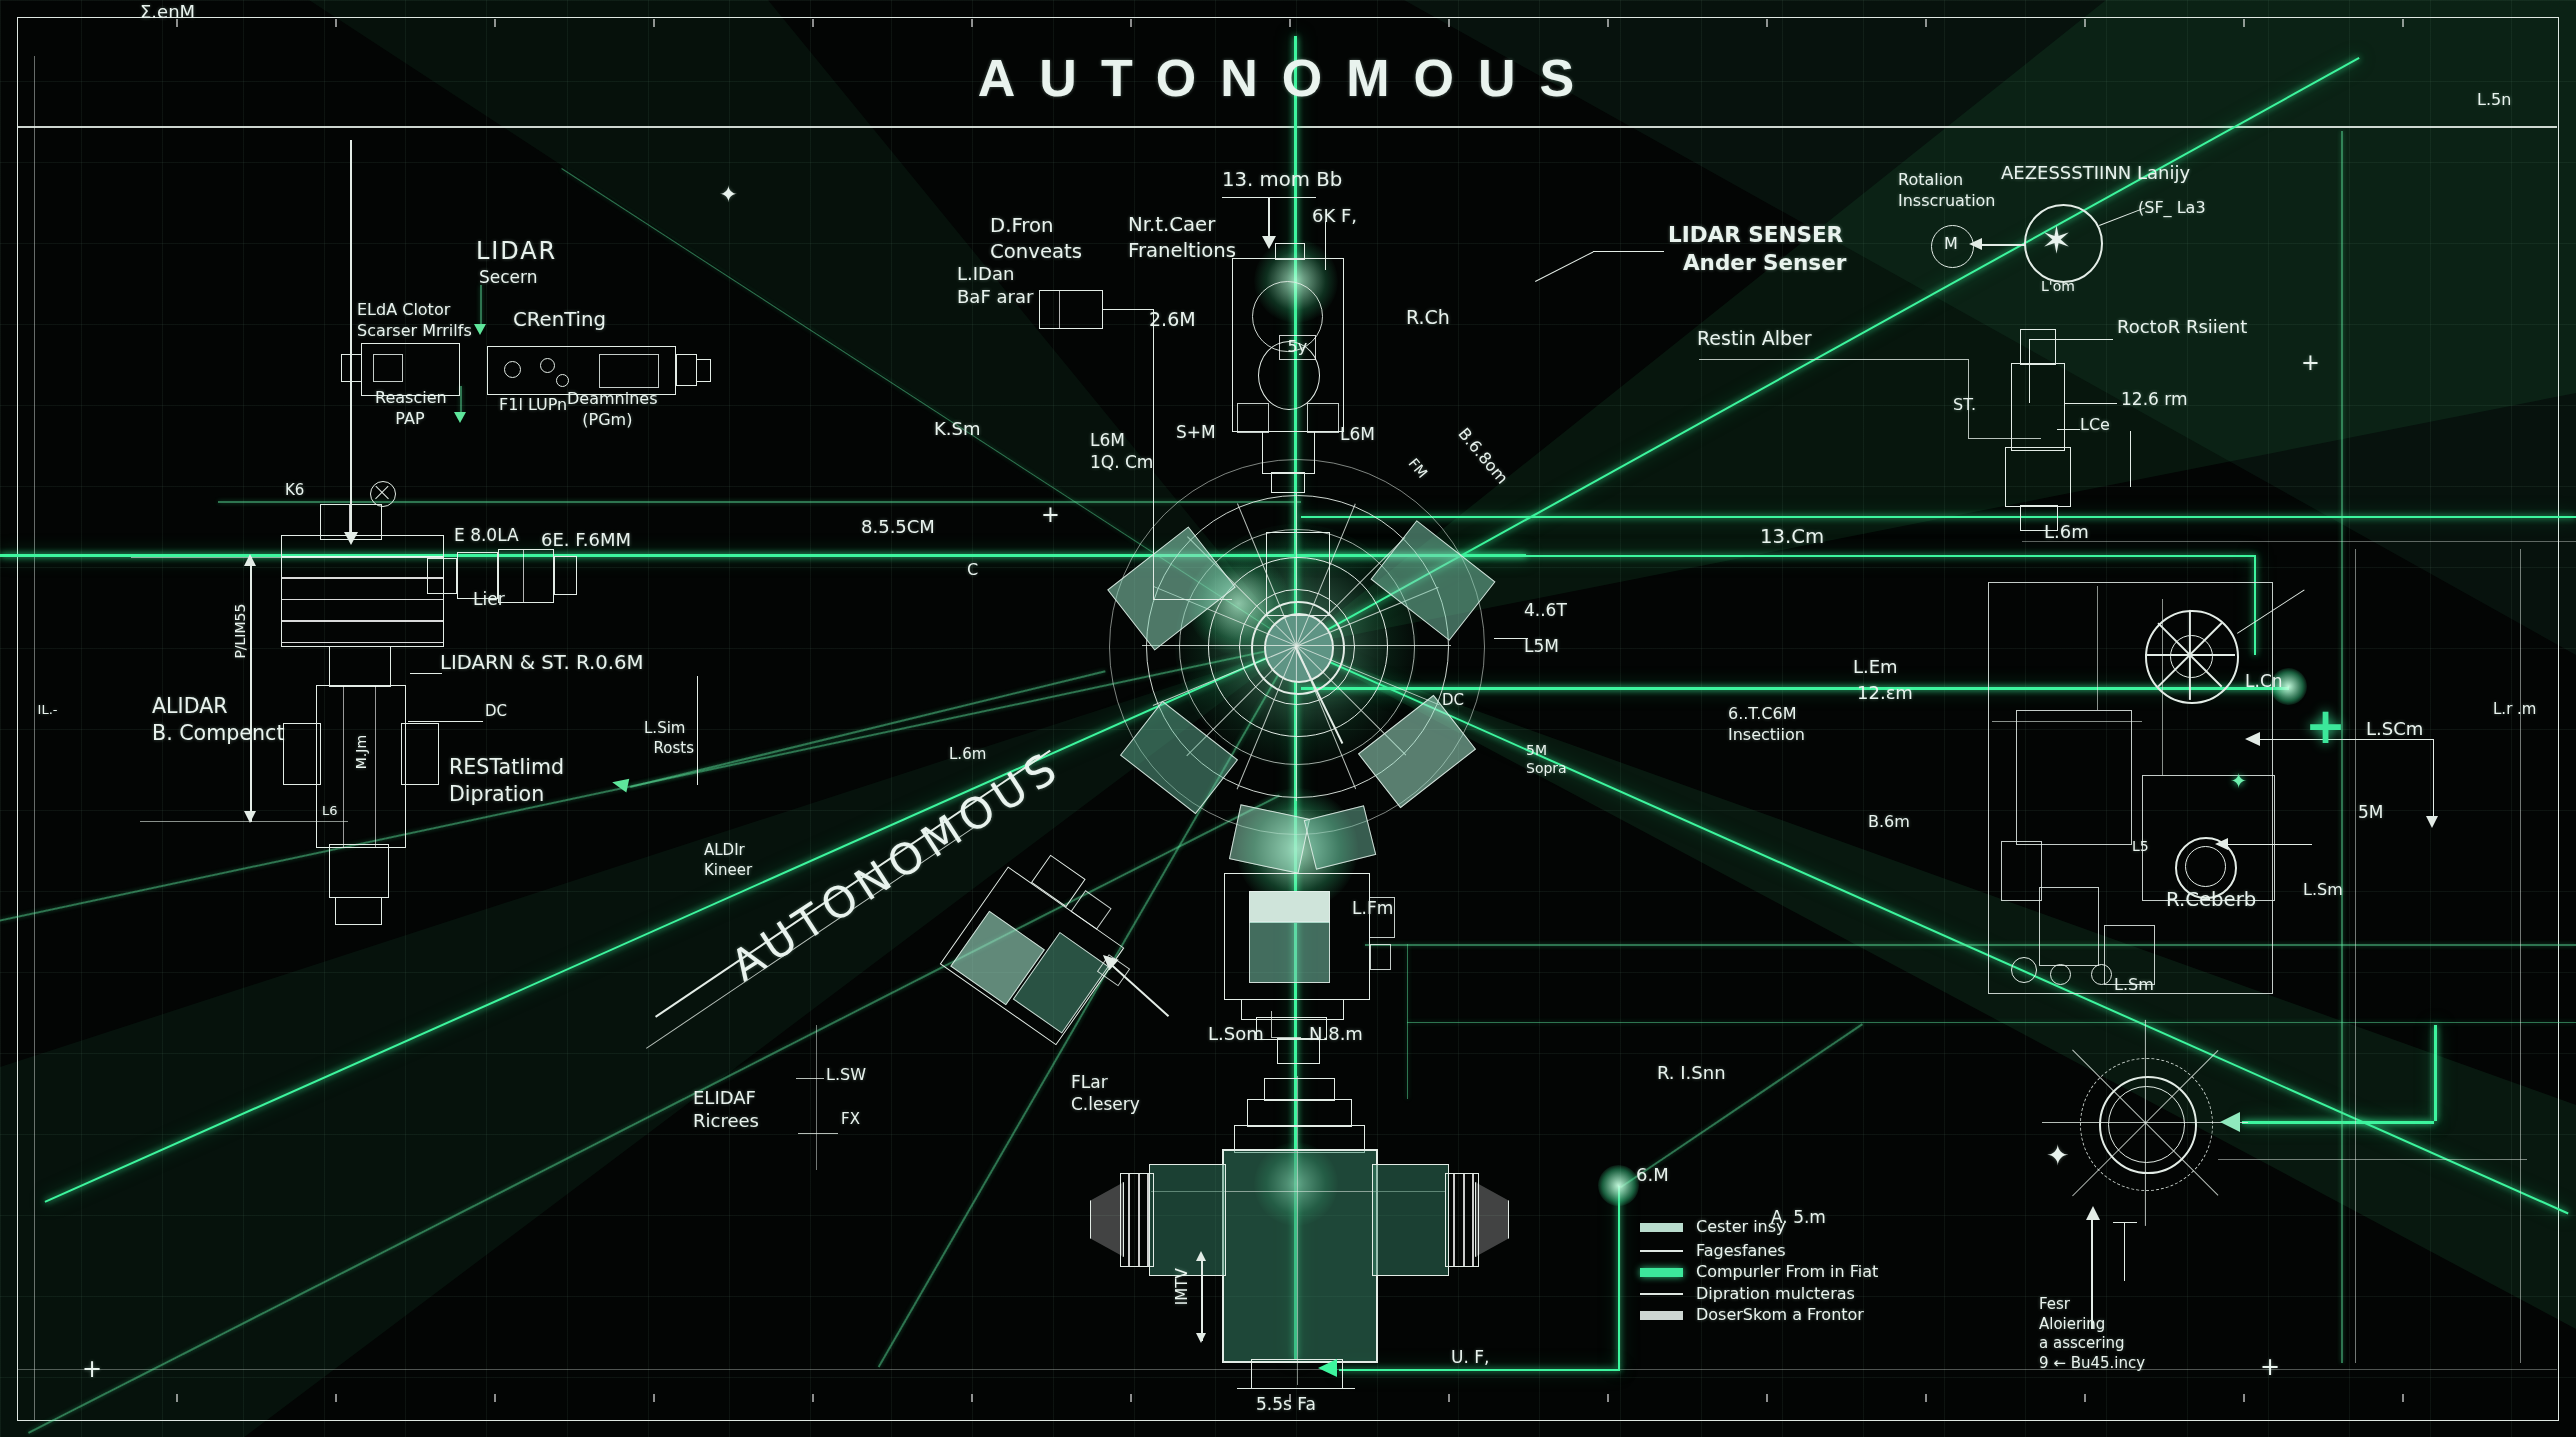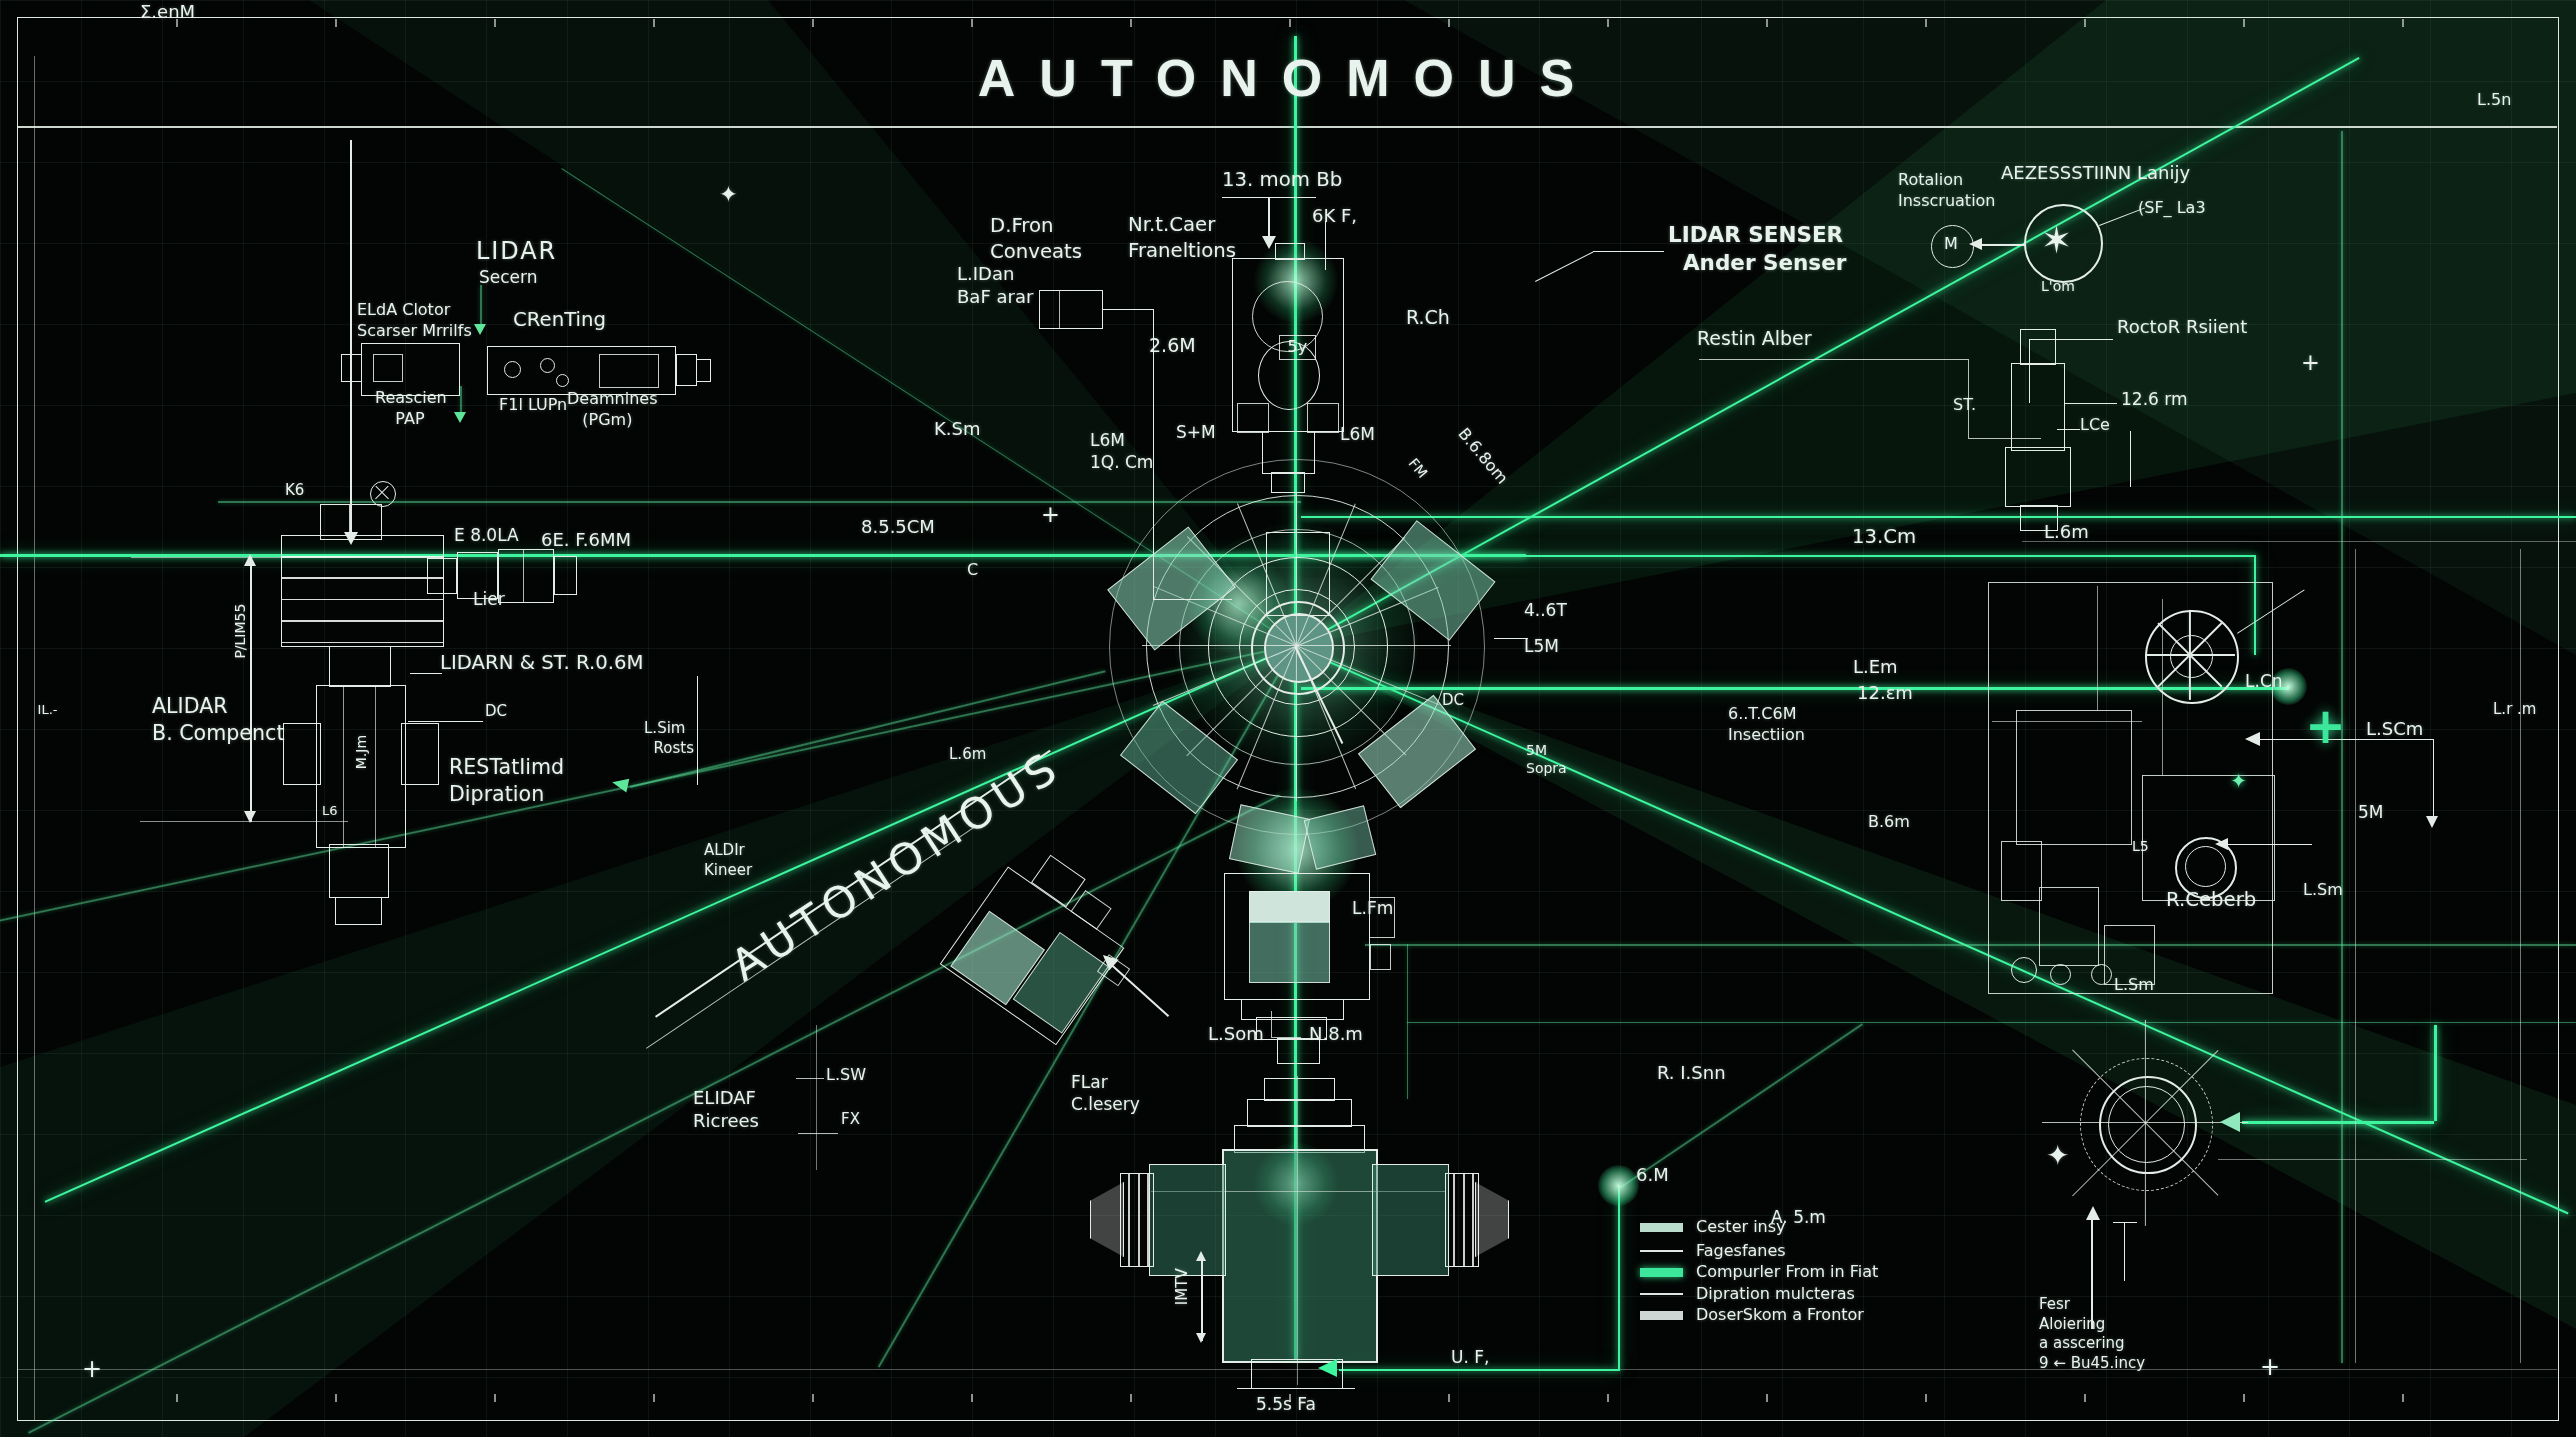--- a/index.html
+++ b/index.html
@@ -303,21 +303,21 @@
   <div class="lbl" style="left:721px;top:947px;font-size:43px;letter-spacing:6.6px;transform-origin:0 0;transform:rotate(-33deg);">AUTONOMOUS</div>
 
   <div class="lbl" style="left:1222px;top:167px;font-size:19.7px;">13. mom Bb</div>
   <div class="lbl" style="left:1312px;top:204px;font-size:18px;">6K F,</div>
   <div class="lbl" style="left:990px;top:213px;font-size:19.7px;">D.Fron
 Conveats</div>
   <div class="lbl" style="left:1128px;top:212px;font-size:19.7px;">Nr.t.Caer
 Franeltions</div>
   <div class="lbl" style="left:957px;top:262px;font-size:18px;">L.IDan
 BaF arar</div>
-  <div class="lbl" style="left:1149px;top:307px;font-size:19px;margin-top:26px;">2.6M</div>
+  <div class="lbl" style="left:1149px;top:307px;font-size:19px;">2.6M</div>
   <div class="lbl" style="left:1406px;top:305px;font-size:19px;">R.Ch</div>
   <div class="lbl" style="left:1279px;top:335px;font-size:16px;border:0.9px solid rgba(255,255,255,.8);padding:0.9px 7.5px;">5y</div>
   <div class="lbl" style="left:1898px;top:170px;font-size:16px;">Rotalion
 Insscruation</div>
   <div class="lbl" style="left:2001px;top:161px;font-size:18px;">AEZESSSTIINN Lanijy</div>
   <div class="lbl" style="left:2138px;top:198px;font-size:16px;">(SF_ La3</div>
   <div class="lbl" style="left:2041px;top:277px;font-size:14px;">L'om</div>
   <div class="lbl" style="left:1668px;top:221px;font-size:21.5px;font-weight:bold;">LIDAR SENSER
   Ander Senser</div>
   <div class="lbl" style="left:1697px;top:326px;font-size:19px;">Restin Alber</div>
@@ -333,21 +333,21 @@
   <div class="lbl" style="left:1449px;top:446px;font-size:16px;transform:rotate(50deg);">B.6.8om</div>
   <div class="lbl" style="left:1408px;top:459px;font-size:14px;transform:rotate(50deg);">FM</div>
   <div class="lbl" style="left:861px;top:515px;font-size:18px;">8.5.5CM</div>
   <div class="lbl" style="left:967px;top:560px;font-size:16px;">C</div>
   <div class="lbl" style="left:1524px;top:599px;font-size:17px;">4..6T</div>
   <div class="lbl" style="left:1524px;top:635px;font-size:17px;">L5M</div>
   <div class="lbl" style="left:1442px;top:691px;font-size:15px;">DC</div>
   <div class="lbl" style="left:1526px;top:741px;font-size:14px;">5M
 Sopra</div>
   <div class="lbl" style="left:949px;top:745px;font-size:15px;">L.6m</div>
-  <div class="lbl" style="left:1852px;top:524px;font-size:19.7px;">13.Cm</div>
+  <div class="lbl" style="left:1760px;top:524px;font-size:19.7px;">13.Cm</div>
   <div class="lbl" style="left:2044px;top:520px;font-size:18px;">L.6m</div>
   <div class="lbl" style="left:1853px;top:655px;font-size:18px;">L.Em</div>
   <div class="lbl" style="left:1857px;top:681px;font-size:18px;">12.εm</div>
   <div class="lbl" style="left:1728px;top:704px;font-size:16px;">6..T.C6M
 Insectiion</div>
   <div class="lbl" style="left:2245px;top:670px;font-size:17px;">L.Cn</div>
   <div class="lbl" style="left:1868px;top:812px;font-size:16px;">B.6m</div>
   <div class="lbl" style="left:2366px;top:717px;font-size:18px;">L.SCm</div>
   <div class="lbl" style="left:2493px;top:700px;font-size:15px;">L.r .m</div>
   <div class="lbl" style="left:2358px;top:801px;font-size:17px;">5M</div>

